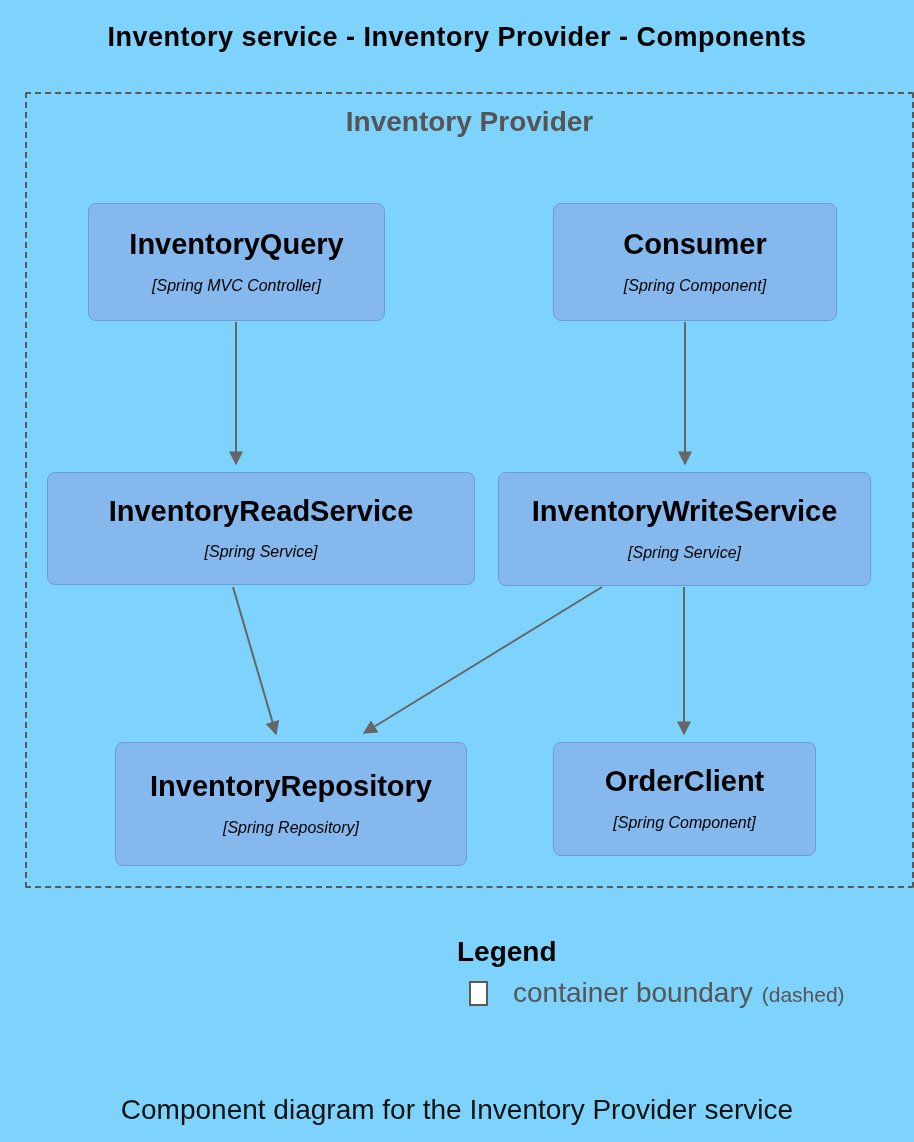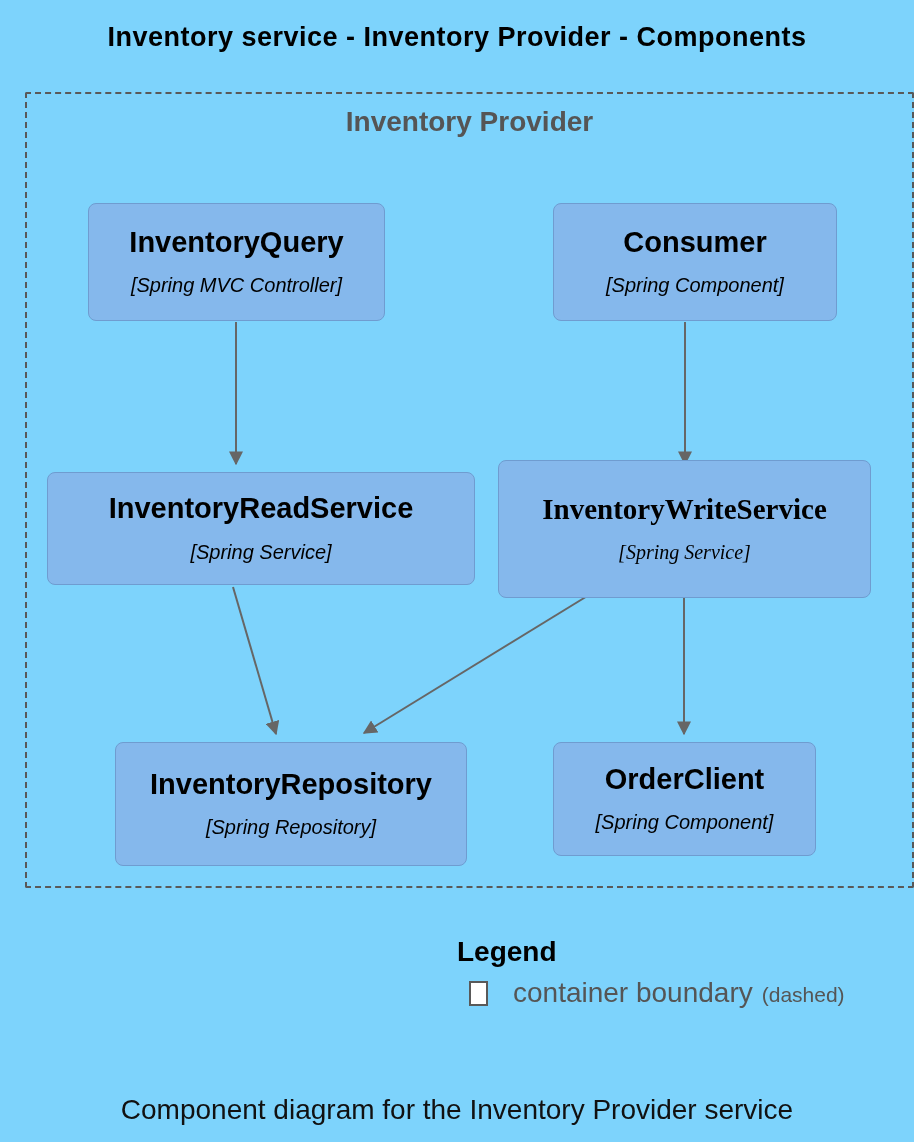--- a/index.html
+++ b/index.html
@@ -26,26 +26,26 @@
 
   .component {
     position:absolute; box-sizing:border-box;
     background:var(--component-fill);
     border:1px solid var(--component-border);
     border-radius:8px;
     display:flex; flex-direction:column; align-items:center; justify-content:center;
     text-align:center;
   }
   .c-name { font-size:29px; font-weight:bold; color:#000; line-height:1.1; }
-  .c-meta { font-size:20px; font-style:italic; color:#000; margin-top:16px; }
+  .c-meta { font-size:16px; font-style:italic; color:#000; margin-top:16px; }
 
   .box-query  { left:88px;  top:203px; width:297px; height:118px; }
   .box-consumer { left:553px; top:203px; width:284px; height:118px; }
   .box-read   { left:47px;  top:472px; width:428px; height:113px; }
-  .box-write  { left:498px; top:460px; width:373px; height:138px;font-family:Liberation Serif, serif; }
+  .box-write  { left:498px; top:472px; width:373px; height:114px; }
   .box-repo   { left:115px; top:742px; width:352px; height:124px; }
   .box-order  { left:553px; top:742px; width:263px; height:114px; }
 
   svg.arrows { position:absolute; left:0; top:0; width:914px; height:1142px; pointer-events:none; }
   svg.arrows line { stroke:var(--arrow-gray); stroke-width:2; }
   svg.arrows .head { fill:var(--arrow-gray); }
 
   .legend { position:absolute; left:457px; top:936px; }
   .legend-title { font-size:28px; font-weight:bold; color:#000; margin-bottom:7px; }
   .legend-bar {

